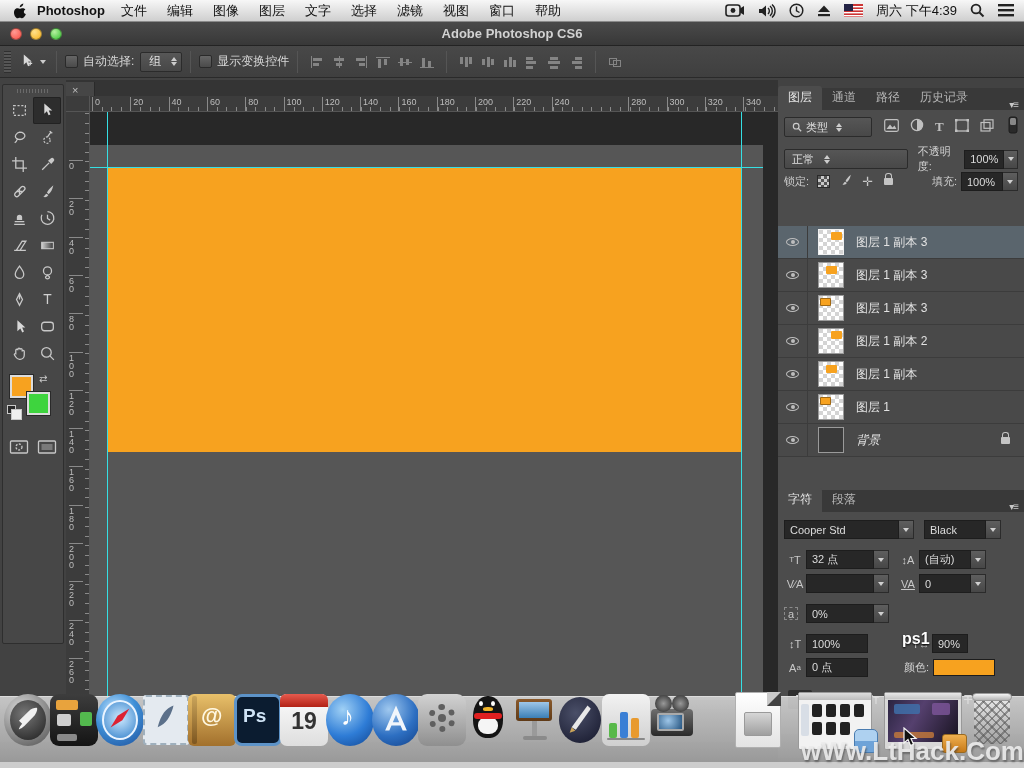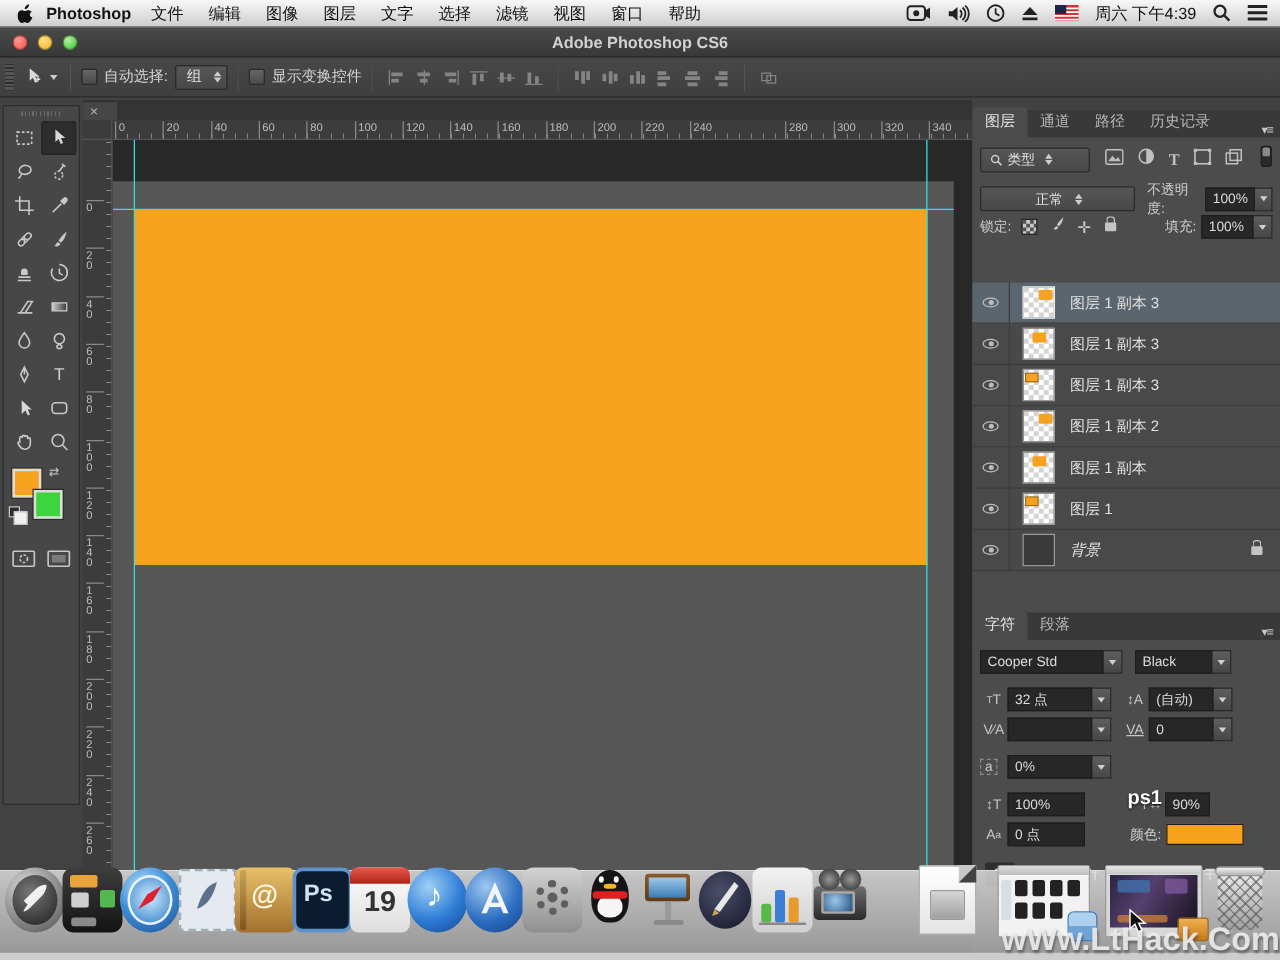--- a/index.html
+++ b/index.html
@@ -598,21 +598,21 @@
               <rect x="4" y="0.8" width="9" height="8.5" fill="none" stroke="#c0c0c0" stroke-width="1.2"></rect>
             </svg></span>
       </span>
       <span style="margin-left:auto"><svg width="10" height="18" viewBox="0 0 10 18">
             <rect x="1" y="1" width="8" height="16" rx="2" fill="#2a2a2a" stroke="#1c1c1c"></rect>
             <rect x="2" y="2" width="6" height="7" rx="1.5" fill="#888"></rect>
           </svg></span>
     </div>
 
     <div class="rowline" style="top:34px;left:6px;right:6px">
-      <span class="dselect" style="width:136px;justify-content:center">
+      <span class="dselect" style="width:136px;justify-content:flex-start">
         <span>正常</span>
         <span class="ud">
             <b class="up"></b>
             <b class="dn"></b>
           </span>
       </span>
       <span class="plabel" style="margin-left:10px">不透明度:</span>
       <span class="fld" style="width:42px;margin-left:4px">100%</span>
       <span class="dbtn">
           <b></b>
@@ -726,21 +726,21 @@
     </div>
   </div>
 
   <div class="ptabs" style="top:412px">
     <span class="ptab on">字符</span>
     <span class="ptab">段落</span>
     <span class="pmenu">▾≡</span>
   </div>
   <div class="pbody" style="top:434px;height:256px">
     <div class="rowline" style="top:8px;left:6px;right:6px">
-      <span class="fld" style="width:99px">Cooper Std</span>
+      <span class="fld" style="width:115px">Cooper Std</span>
       <span class="dbtn">
           <b></b>
         </span>
       <span class="fld" style="width:62px;margin-left:10px">Black</span>
       <span class="dbtn">
           <b></b>
         </span>
     </div>
     <div class="rowline" style="top:38px;left:6px;right:6px">
       <span class="ckicon"><small style="font-size:8px">T</small>T</span>

